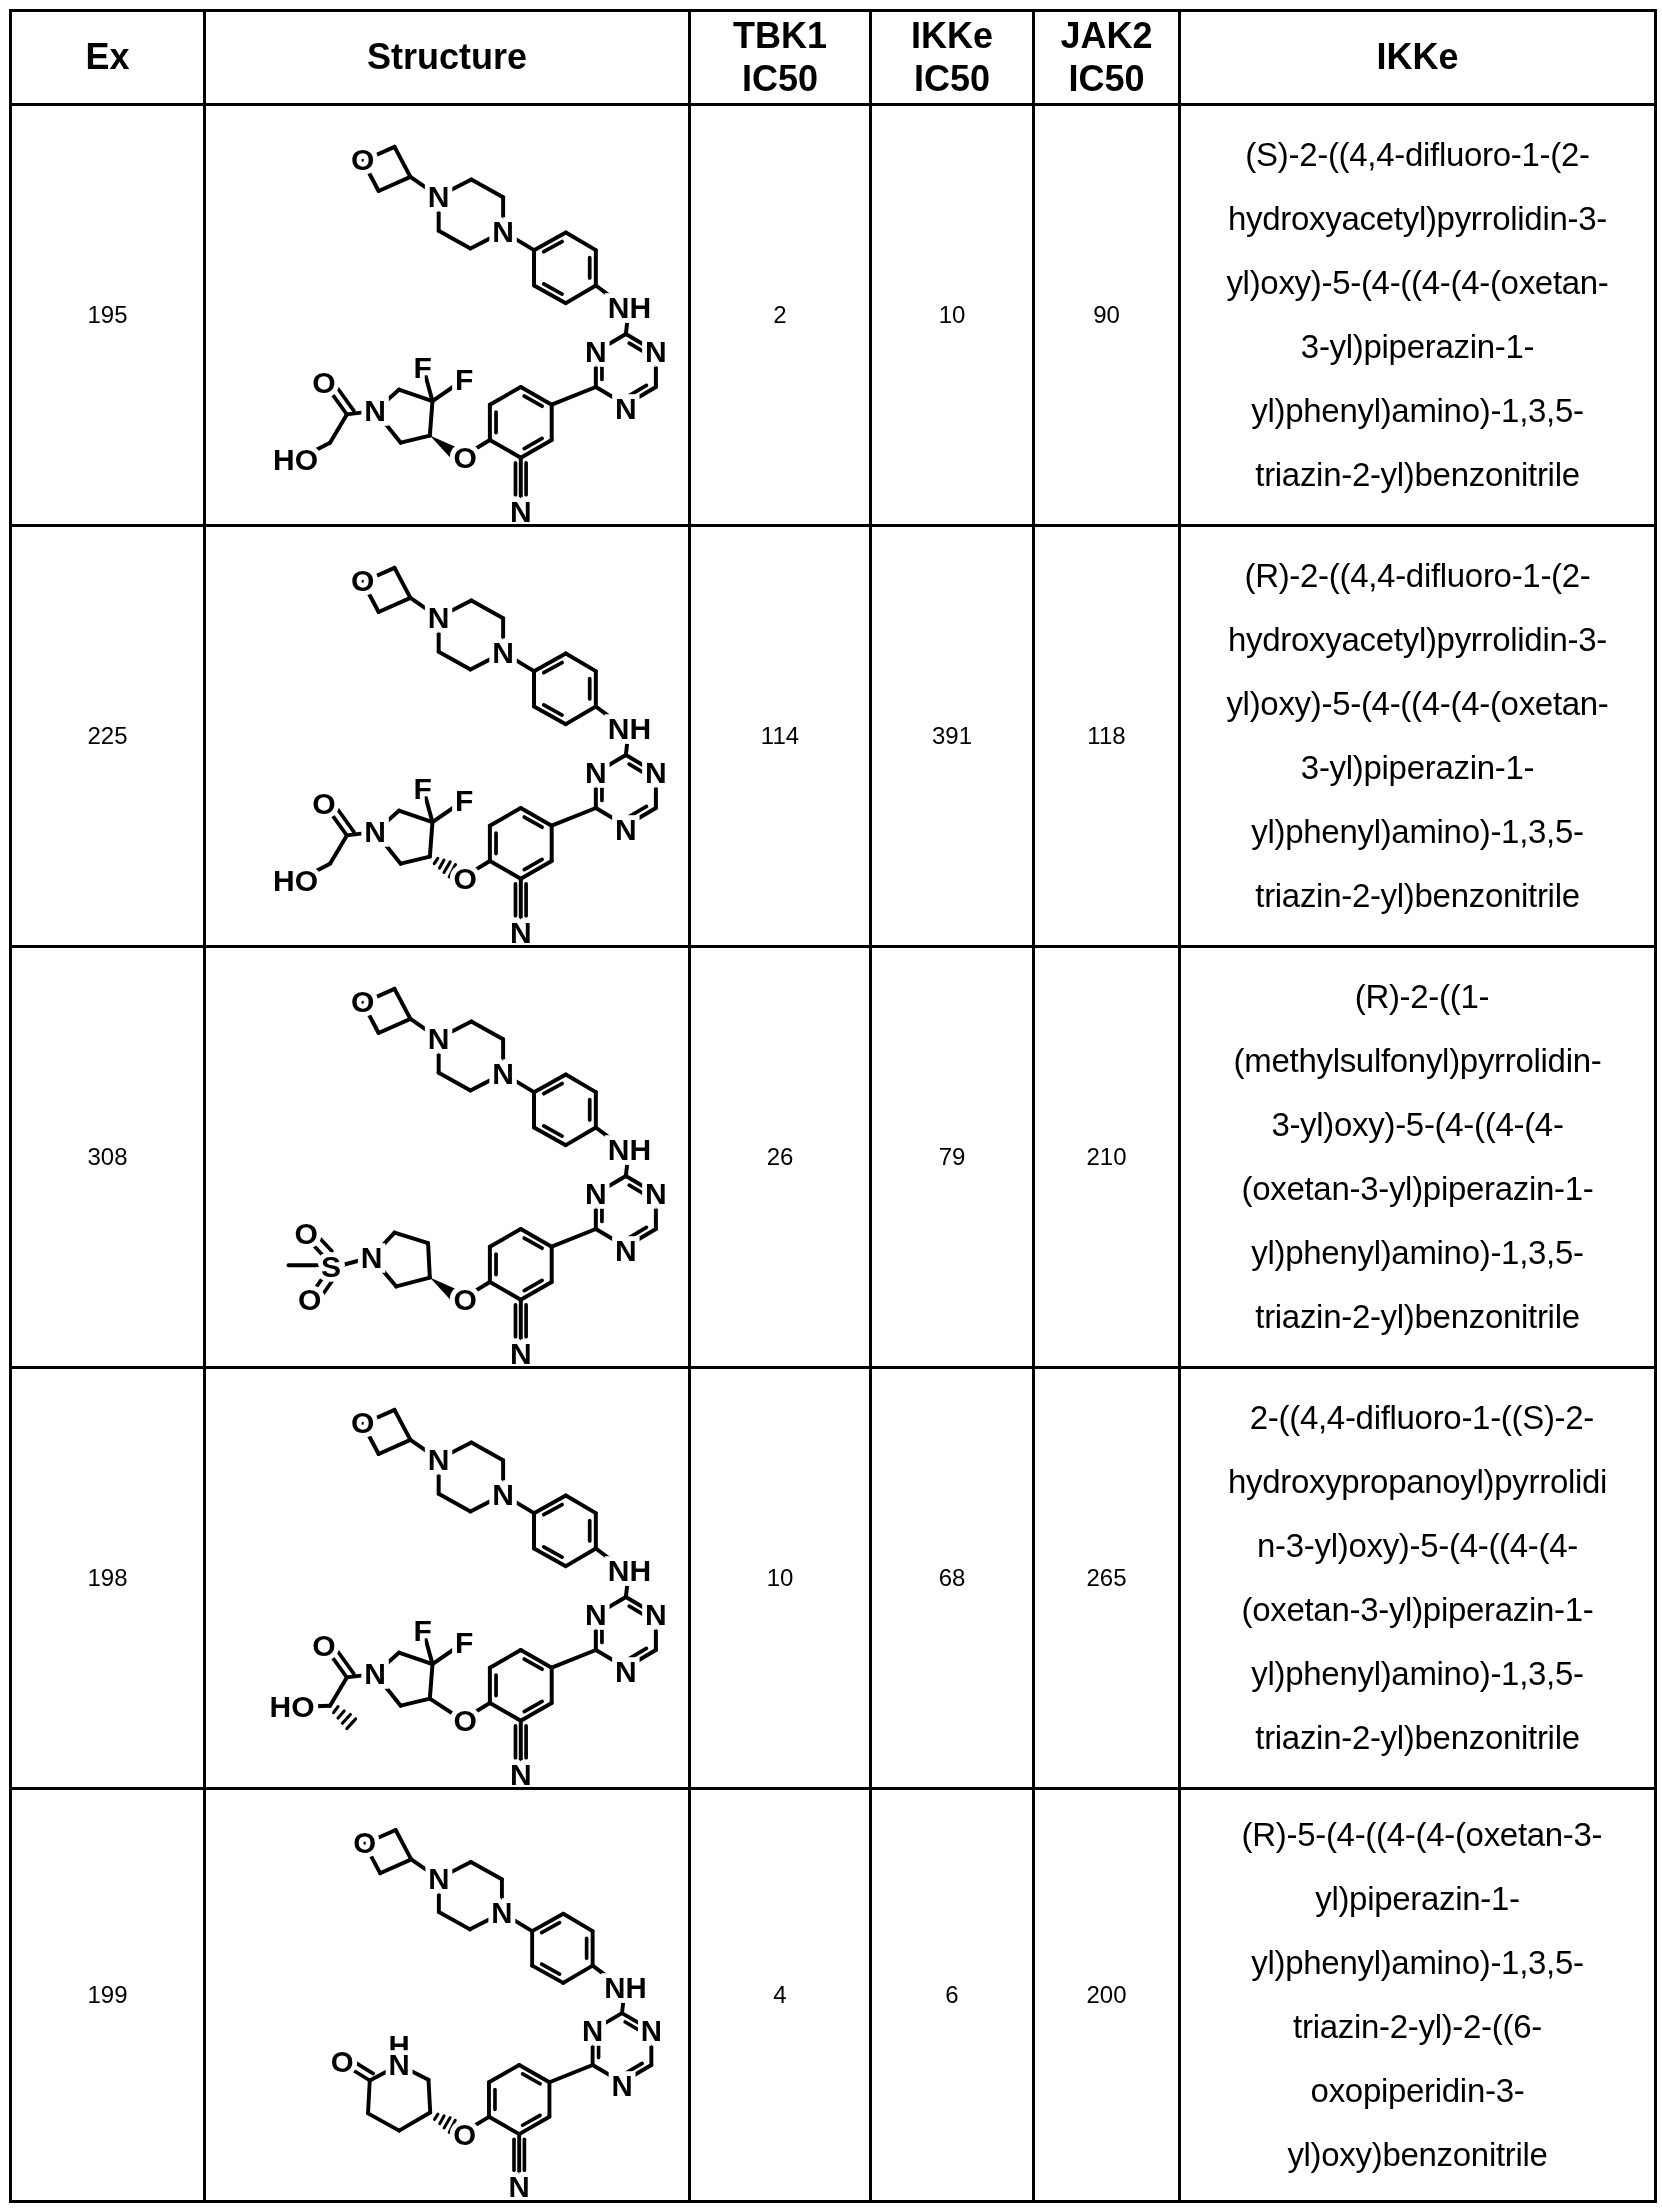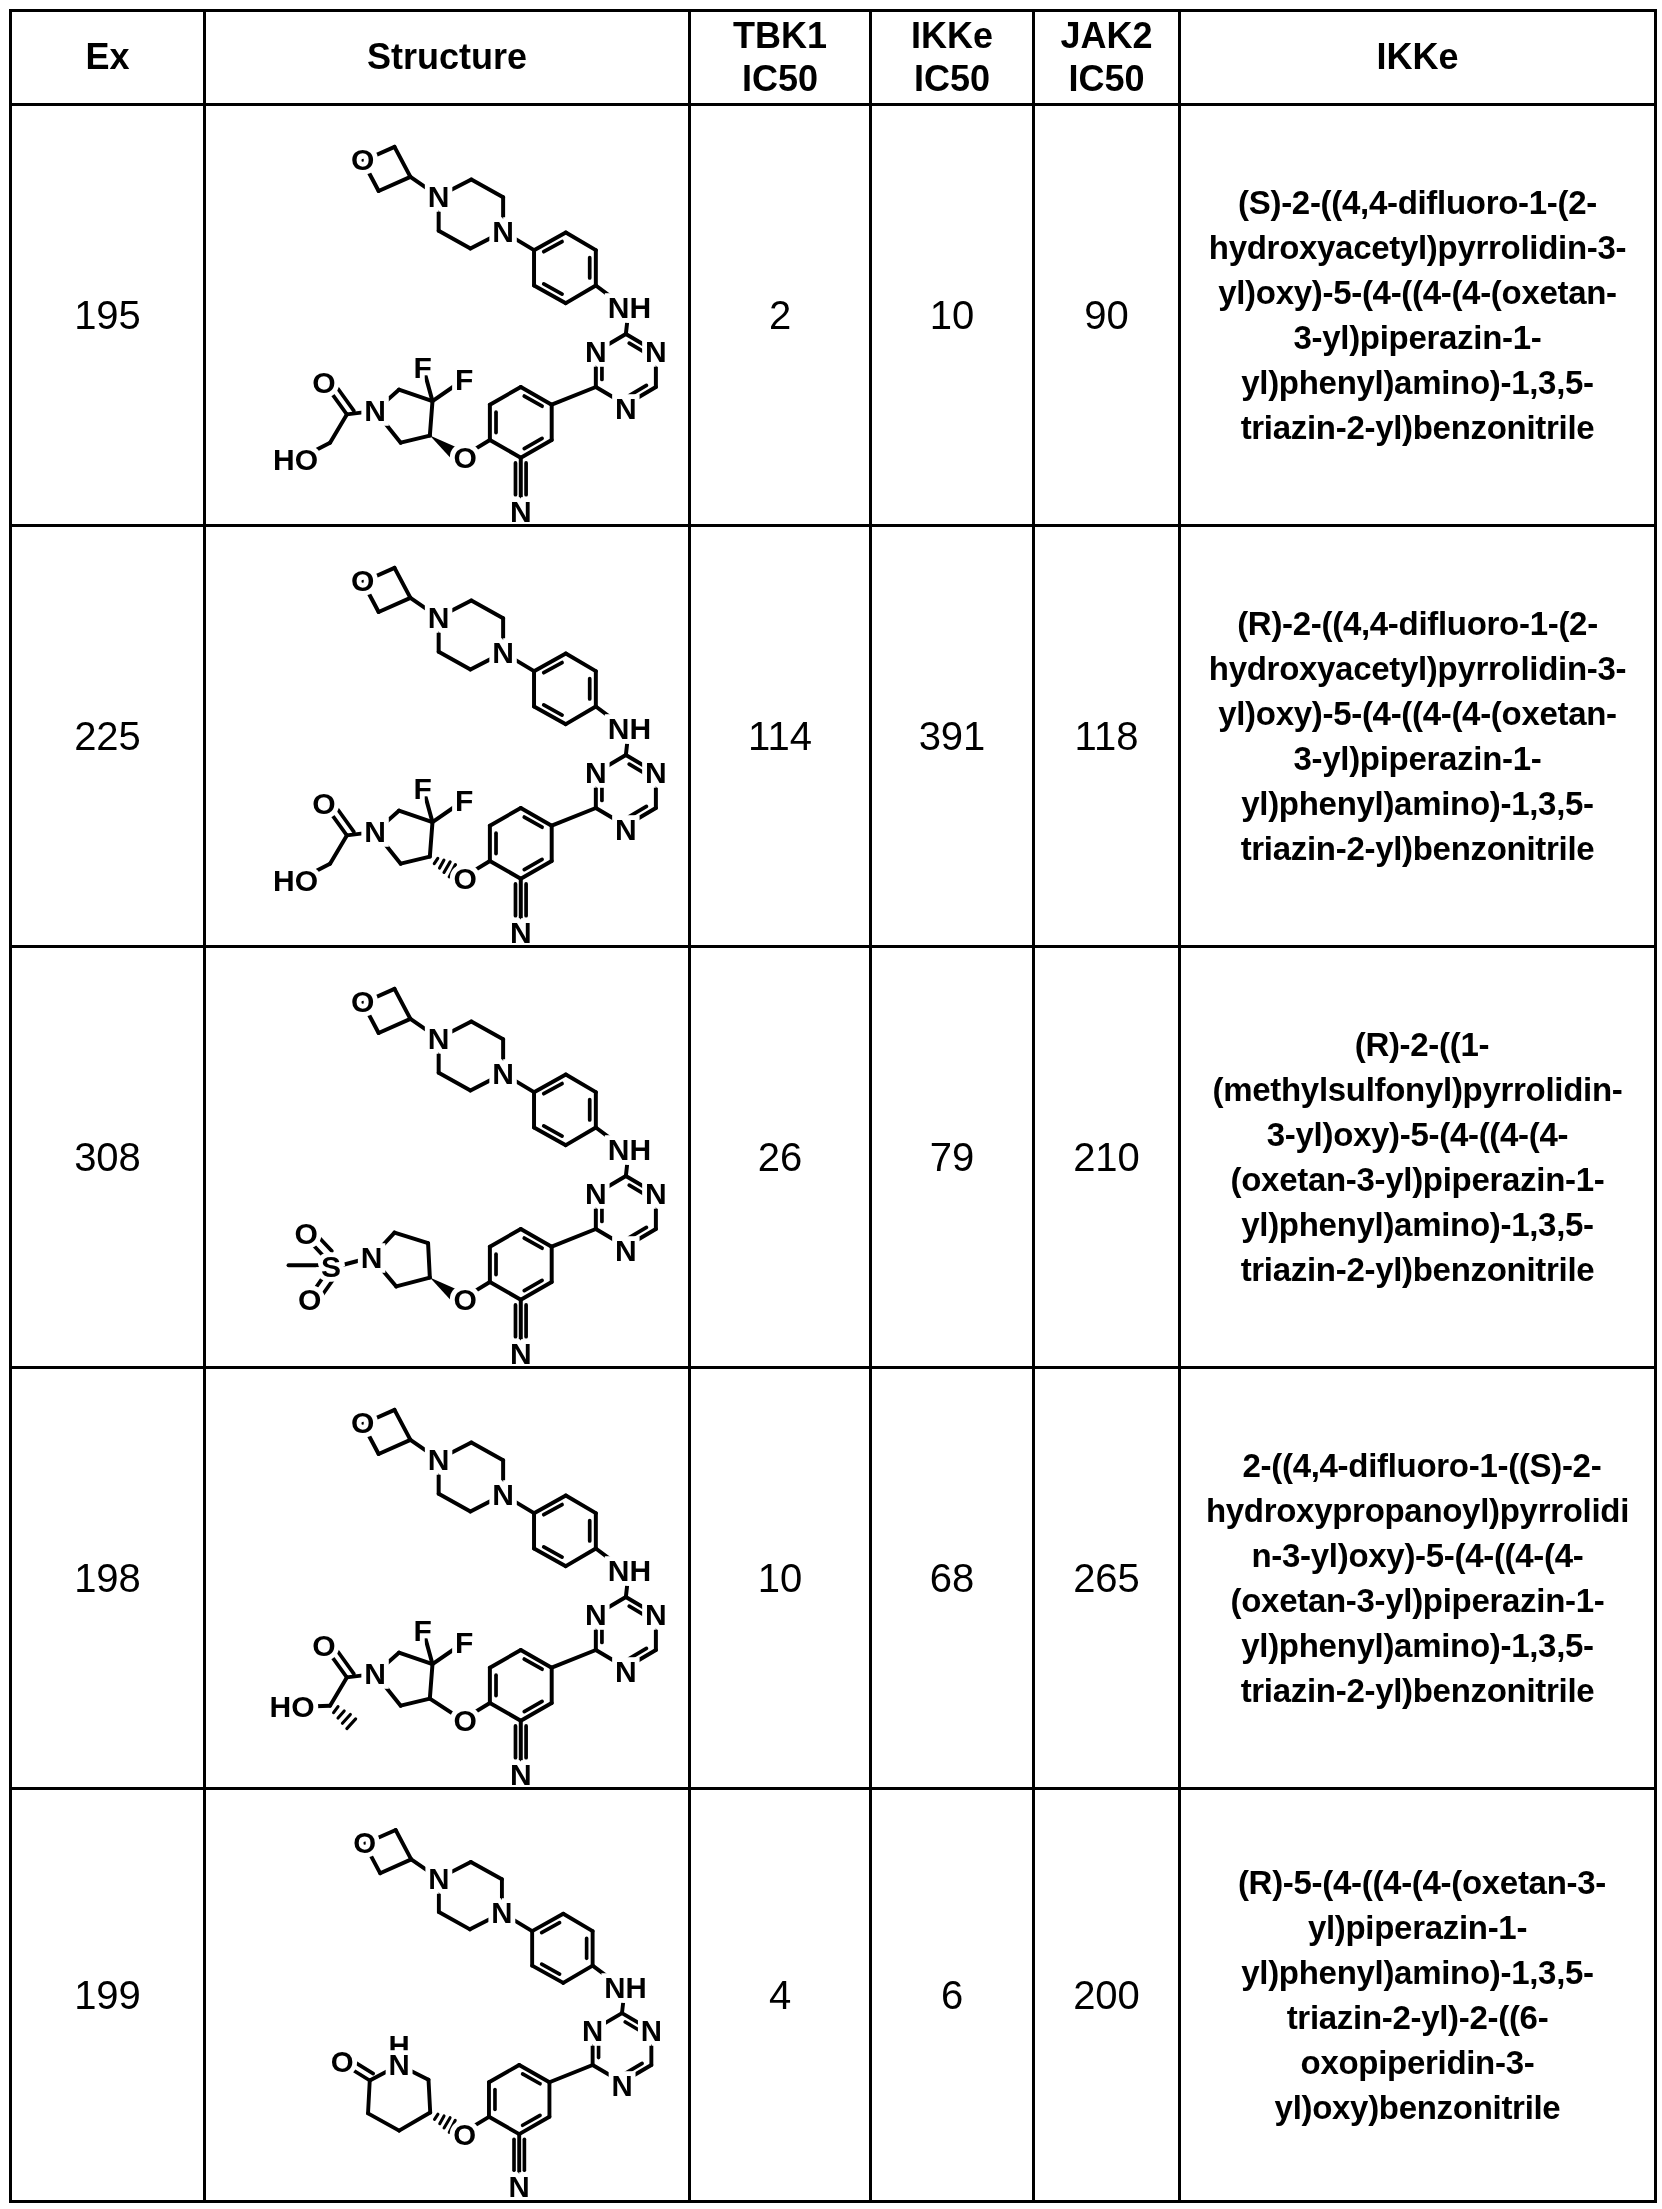--- a/index.html
+++ b/index.html
@@ -1,22 +1,22 @@
 <!DOCTYPE html>
 <html style="font-size:14.3px"><head>
 <meta charset="utf-8">
 <style>
   html,body { margin:0; padding:0; background:#ffffff; }
   body { width:1663px; height:2210px; font-family:"Liberation Sans",sans-serif; color:#000; }
   .page { position:relative; width:1663px; height:2210px; background:#fff; }
   table.cmpd { position:absolute; left:9px; top:9px; border-collapse:collapse; table-layout:fixed; background:#fff;border-radius:10px; }
   .cmpd td, .cmpd th { border:3.6px solid #000; padding:0; vertical-align:middle; text-align:center; overflow:hidden; }
   .cmpd th { font-size:36px; font-weight:bold; line-height:1.18; white-space:pre-line; }
-  .num-cell { font-size:40px; font-weight:normal; }
-  .name-cell { font-size:33px; line-height:45px; text-align:left; padding:0 9px 0 12.5px; white-space:pre-wrap; letter-spacing:-0.3px;font-weight:bold; }
+  .num-cell { font-size:24px; font-weight:normal; }
+  .name-cell { font-size:33px; line-height:64px; text-align:left; padding:0 9px 0 12.5px; white-space:pre-wrap; letter-spacing:-0.3px; }
   svg.struct { display:block; margin:0 auto; }
 </style>
 </head>
 <body>
 
 <div class="page">
   <table class="cmpd">
     <colgroup>
       <col style="width:194px">
         <col style="width:485px">

